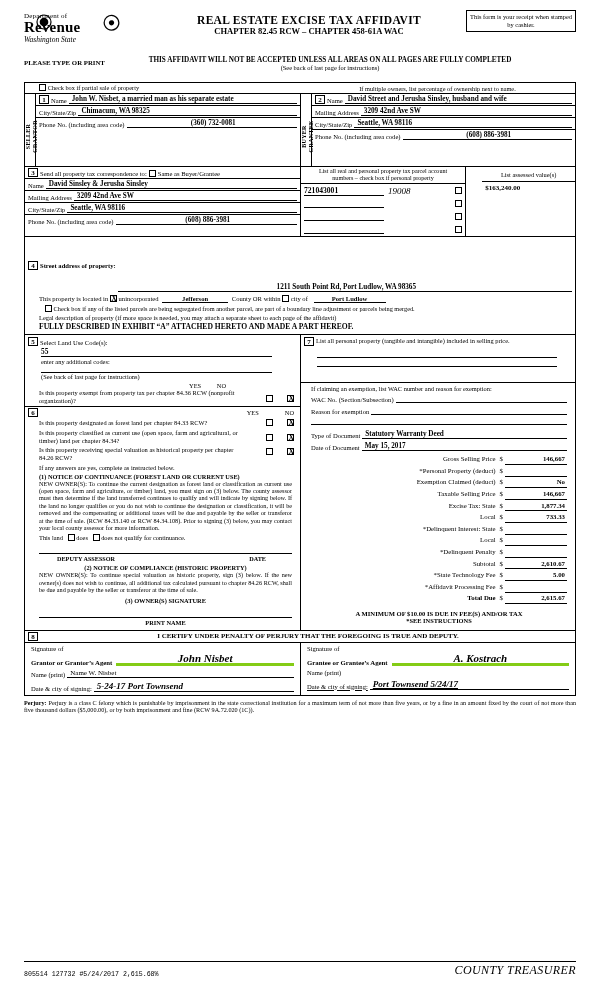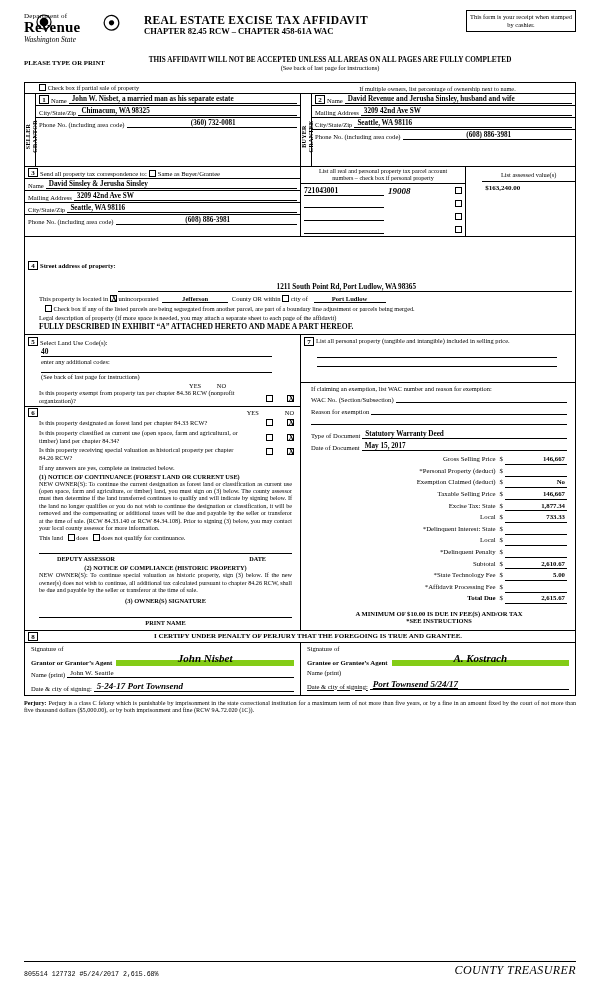--- a/index.html
+++ b/index.html
@@ -14,21 +14,21 @@
 
   
   .hdr { position:relative; height:46px; margin:8px 24px 0 24px; }
   .dept { position:absolute; left:0; top:4px; width:150px; }
   .dept .d1 { font-size:7px; letter-spacing:.2px; }
   .dept .d2 { font-size:15px; font-weight:bold; letter-spacing:.2px; line-height:15px;}
   .dept .d3 { font-size:7.5px; font-style:italic; }
   .seal { position:absolute; left:12px; top:2px; width:16px; height:16px; }
   .logoC { position:absolute; left:78px; top:1px; font-size:19px; }
 
-  .title-block { position:absolute; left:120px; top:6px; width:330px; }
+  .title-block { position:absolute; left:120px; top:6px; width:330px; text-align:center; }
   .t1 { font-size:11.5px; font-weight:bold; letter-spacing:.3px; }
   .t2 { font-size:8.5px; font-weight:bold; }
 
   .receipt { position:absolute; right:0; top:2px; width:110px; border:1px solid #000;
              font-size:6.4px; text-align:center; padding:2px 2px; line-height:8px;}
 
   .ptp { margin:2px 24px 0 24px; position:relative; height:26px; }
   .ptp .left { position:absolute; left:0; top:3px; font-size:6.8px; }
   .ptp .center { position:absolute; left:60px; right:0; text-align:center; }
   .ptp .c1 { font-size:7.2px; font-weight:bold; }
@@ -64,21 +64,21 @@
   .money td { padding:0 2px; height:11.6px; }
   .money td.l { text-align:right; white-space:nowrap; }
   .money td.d { width:7px; }
   .money td.v { border-bottom:1px solid #000; text-align:right; font-weight:bold; width:62px;}
 
   .small { font-size:6.2px; line-height:7.4px; text-align:justify; }
   .ctr { text-align:center; }
   .b { font-weight:bold; }
 
   .sig { font-family:"Liberation Serif", serif; font-style:italic; font-weight:bold; }
-  .sigline { border-bottom:6px solid #84cc16; }
+  .sigline { border-bottom:3px solid #84cc16; }
 
   .footer { position:absolute; left:24px; bottom:14px; right:24px; font-size:6.6px; }
   .footer .stamp { font-family:"Liberation Mono", monospace; font-size:6.6px;}
   .footer .ct { position:absolute; right:0; bottom:0; font-size:12px; letter-spacing:.4px;font-style:italic;}
   .hr-bot { position:absolute; left:24px; right:24px; bottom:30px; border-top:1px solid #000;}
 </style>
 </head>
 <body>
 
 <div class="page">
@@ -145,21 +145,21 @@
       </div>
 
       <div class="vdiv" style="display:flex;">
         <div class="sidebar" style="min-height:72px;">
           <span class="two-line">BUYER GRANTEE</span>
         </div>
         <div style="flex:1;">
           <div class="fl rowline">
             <span class="num">2</span>
             <span class="lbl">Name</span>
-            <span class="fill">David Revenue and Jerusha Sinsley, husband and wife</span>
+            <span class="fill">David Street and Jerusha Sinsley, husband and wife</span>
           </div>
           <div class="fl rowline">
             <span class="lbl">Mailing Address</span>
             <span class="fill">3209 42nd Ave SW</span>
           </div>
           <div class="fl rowline">
             <span class="lbl">City/State/Zip</span>
             <span class="fill">Seattle, WA 98116</span>
           </div>
           <div class="fl">
@@ -201,21 +201,21 @@
 
       <div class="vdiv" style="width:50%; display:flex;gap:16px;">
         <div style="width:64%; border-right:1px solid #000;">
           <div style="text-align:center; font-size:6.1px; line-height:7px; border-bottom:1px solid #000; padding:1px 1px;">
             <span>List all real and personal property tax parcel account</span><br>
             <span>numbers – check box if personal property</span>
           </div>
           <div>
             <div class="fl" style="gap:4px; padding:0 3px; height:13px; align-items:center;">
               <span class="ul" style="width:80px; font-size:7.6px; font-weight:bold;">721043001</span>
-              <span class="hw" style="font-size:9px; font-weight:bold;text-align:center;">19008</span>
+              <span class="hw" style="font-size:9px; font-weight:normal;text-align:center;">19008</span>
               <span class="cb" style="margin-left:auto;"></span>
             </div>
             <div class="fl" style="gap:4px; padding:0 3px; height:13px; align-items:center;">
               <span class="ul" style="width:80px;">&nbsp;</span>
               <span class="cb" style="margin-left:auto;"></span>
             </div>
             <div class="fl" style="gap:4px; padding:0 3px; height:13px; align-items:center;">
               <span class="ul" style="width:80px;">&nbsp;</span>
               <span class="cb" style="margin-left:auto;"></span>
             </div>
@@ -260,21 +260,21 @@
   <div class="frame" style="border-top:none; border-bottom:1.3px solid #000; display:flex;">
 
     <div style="width:50%;">
 
       <div style="border-bottom:1px solid #000;">
         <div class="fl" style="align-items:flex-end; padding-top:2px;">
           <span class="num">5</span>
           <span class="lbl">Select Land Use Code(s):</span>
         </div>
         <div style="padding:0 8px 0 16px;">
-          <div class="ul b" style="width:92%; font-size:7.4px;">40</div>
+          <div class="ul b" style="width:92%; font-size:7.4px;">55</div>
           <div style="font-size:6.4px; margin-top:1px;">enter any additional codes:</div>
           <div class="ul" style="width:92%; height:8px;">&nbsp;</div>
           <div style="font-size:6.4px;">(See back of last page for instructions)</div>
         </div>
         <div style="display:flex; padding:2px 6px 2px 14px; align-items:flex-end;">
           <div style="flex:1; font-size:6.4px; line-height:7.4px;">
             <div style="text-align:right; padding-right:22px; font-size:6.4px;">
               <span>YES</span>
               <span style="margin-left:14px;">NO</span>
             </div>
@@ -449,36 +449,36 @@
 
         <div class="b ctr" style="font-size:6.6px; padding-top:6px;">A MINIMUM OF $10.00 IS DUE IN FEE(S) AND/OR TAX</div>
         <div class="b ctr" style="font-size:6.4px; padding-bottom:4px;">*SEE INSTRUCTIONS</div>
       </div>
     </div>
   </div>
 
   <div class="frame" style="border-top:none; border-bottom:1.3px solid #000;">
     <div style="display:flex; align-items:center; border-bottom:1px solid #000;">
       <span class="num" style="margin:1px 3px;">8</span>
-      <span class="b" style="flex:1; text-align:center; font-size:7px;">I CERTIFY UNDER PENALTY OF PERJURY THAT THE FOREGOING IS TRUE AND GRANTEE.</span>
+      <span class="b" style="flex:1; text-align:center; font-size:7px;">I CERTIFY UNDER PENALTY OF PERJURY THAT THE FOREGOING IS TRUE AND DEPUTY.</span>
     </div>
 
     <div style="display:flex;">
 
       <div style="width:50%; padding:2px 6px 3px 6px;">
         <div style="font-size:6.6px;">Signature of</div>
         <div style="display:flex; align-items:flex-end;">
           <span class="b" style="font-size:6.8px; white-space:nowrap;">Grantor or Grantor’s Agent</span>
           <span class="sigline" style="flex:1; margin-left:4px; height:14px; text-align:center;">
             <span class="sig" style="font-size:11px;">John Nisbet</span>
           </span>
         </div>
         <div class="fl" style="padding:3px 0 0 0;">
           <span class="lbl">Name (print)</span>
-          <span class="fill" style="font-weight:normal; font-size:7px;">John W. Seattle</span>
+          <span class="fill" style="font-weight:normal; font-size:7px;">Name W. Nisbet</span>
         </div>
         <div class="fl" style="padding:3px 0 0 0;">
           <span class="lbl">Date &amp; city of signing:</span>
           <span class="fill sig" style="font-size:9px;">5-24-17   Port Townsend</span>
         </div>
       </div>
 
       <div class="vdiv" style="width:50%; padding:2px 6px 3px 6px;">
         <div style="font-size:6.6px;">Signature of</div>
         <div style="display:flex; align-items:flex-end;">

